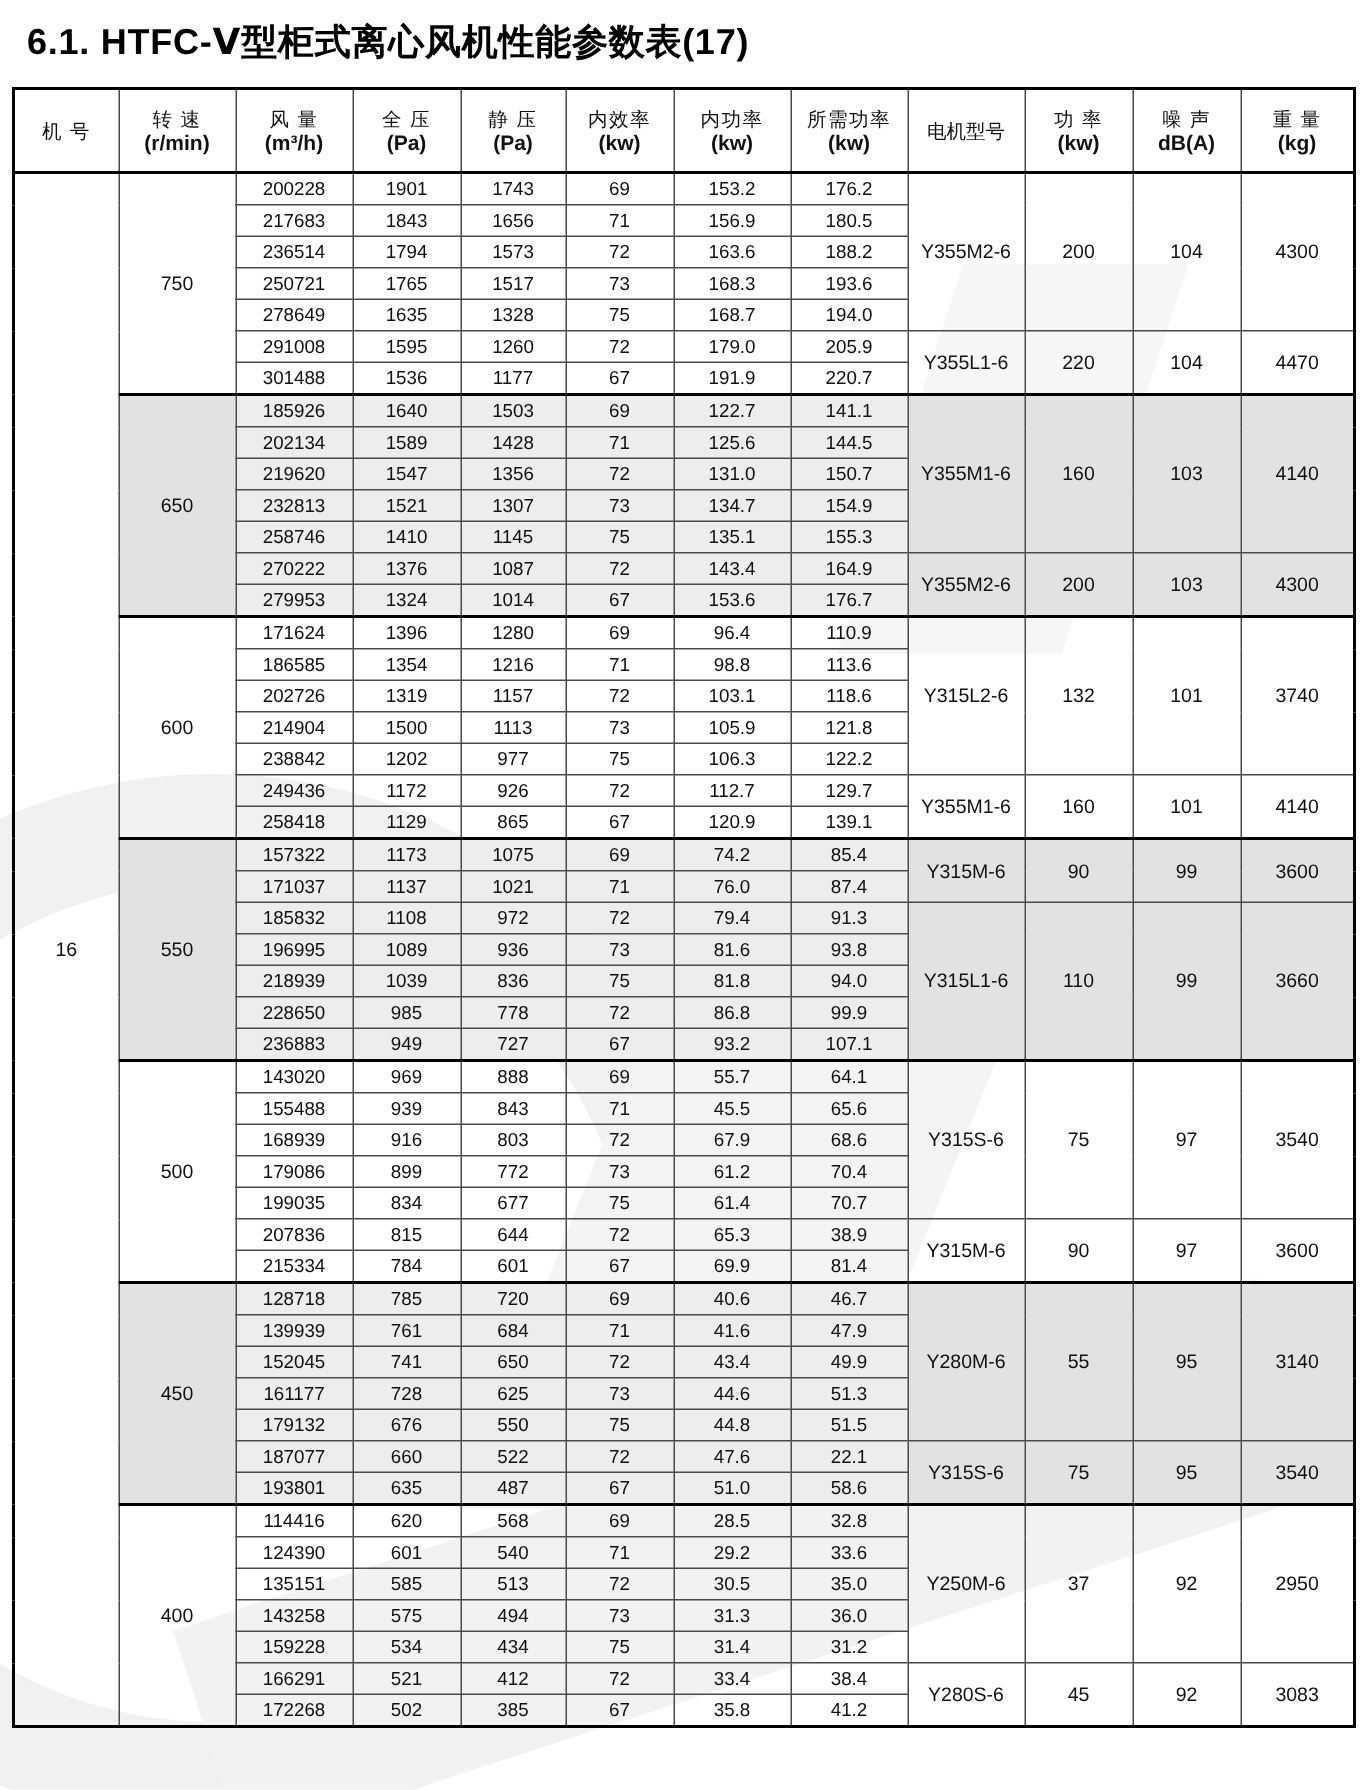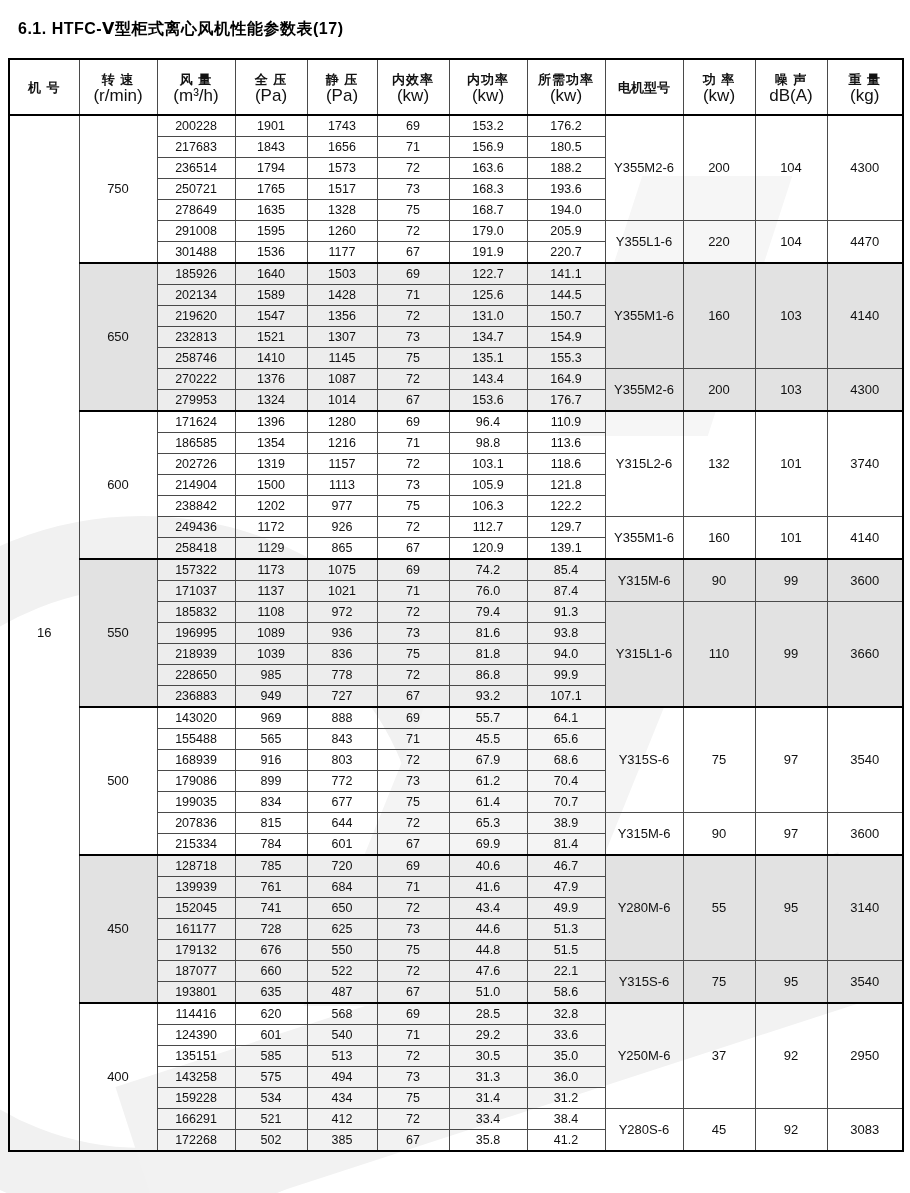--- a/index.html
+++ b/index.html
@@ -28,21 +28,21 @@
     transform:skewX(-22deg);
   }
   .wm-wedge2{
     left:600px;top:160px;width:150px;height:260px;background:#f6f6f6;
     transform:skewX(-18deg);
   }
 
   h1.title{
     position:relative;z-index:2;
     margin:16px 0 0 18px;
-    font-size:16px;line-height:26px;font-weight:bold;color:#000;
+    font-size:24px;line-height:26px;font-weight:bold;color:#000;
     letter-spacing:0.5px;
   }
 
   table.spec{
     position:relative;z-index:1;
     margin:16px 0 0 8px;
     width:894px;
     border-collapse:collapse;
     table-layout:fixed;
     border:2px solid #000;
@@ -52,22 +52,22 @@
     text-align:center;vertical-align:middle;
     padding:0 2px;
     background:transparent;
   }
   thead th{
     height:54px;
     background:#e7e7e7;
     border-bottom:2px solid #000;
     font-size:13px;
   }
-  .h-label{display:block;font-weight:bold;letter-spacing:1px;line-height:17px;}
-  .h-unit{display:block;font-weight:normal;font-size:17px;line-height:15px;}
+  .h-label{display:block;font-weight:normal;letter-spacing:1px;line-height:17px;}
+  .h-unit{display:block;font-weight:bold;font-size:14px;line-height:15px;}
   .h-unit:empty{display:none;}
 
   tbody td{
     height:20px;
     font-size:12.5px;
     line-height:14px;
     white-space:nowrap;
   }
   tbody tr.group-start td{border-top:2px solid #000;}
   tbody td.c-span{font-size:13px;}
@@ -130,21 +130,21 @@
         </th>
         <th>
           <span class="h-label">内功率</span>
           <span class="h-unit">(kw)</span>
         </th>
         <th>
           <span class="h-label">所需功率</span>
           <span class="h-unit">(kw)</span>
         </th>
         <th>
-          <span class="h-label" style="font-weight:bold;letter-spacing:0;">电机型号</span>
+          <span class="h-label" style="font-weight:normal;letter-spacing:0;">电机型号</span>
 
         </th>
         <th>
           <span class="h-label">功 率</span>
           <span class="h-unit">(kw)</span>
         </th>
         <th>
           <span class="h-label">噪 声</span>
           <span class="h-unit">dB(A)</span>
         </th>
@@ -424,21 +424,21 @@
           <td class="c-data">69</td>
           <td class="c-data">55.7</td>
           <td class="c-data">64.1</td>
           <td class="c-span" rowspan="5">Y315S-6</td>
           <td class="c-span" rowspan="5">75</td>
           <td class="c-span" rowspan="5">97</td>
           <td class="c-span" rowspan="5">3540</td>
         </tr>
         <tr>
           <td class="c-data">155488</td>
-          <td class="c-data">565</td>
+          <td class="c-data">939</td>
           <td class="c-data">843</td>
           <td class="c-data">71</td>
           <td class="c-data">45.5</td>
           <td class="c-data">65.6</td>
         </tr>
         <tr>
           <td class="c-data">168939</td>
           <td class="c-data">916</td>
           <td class="c-data">803</td>
           <td class="c-data">72</td>

